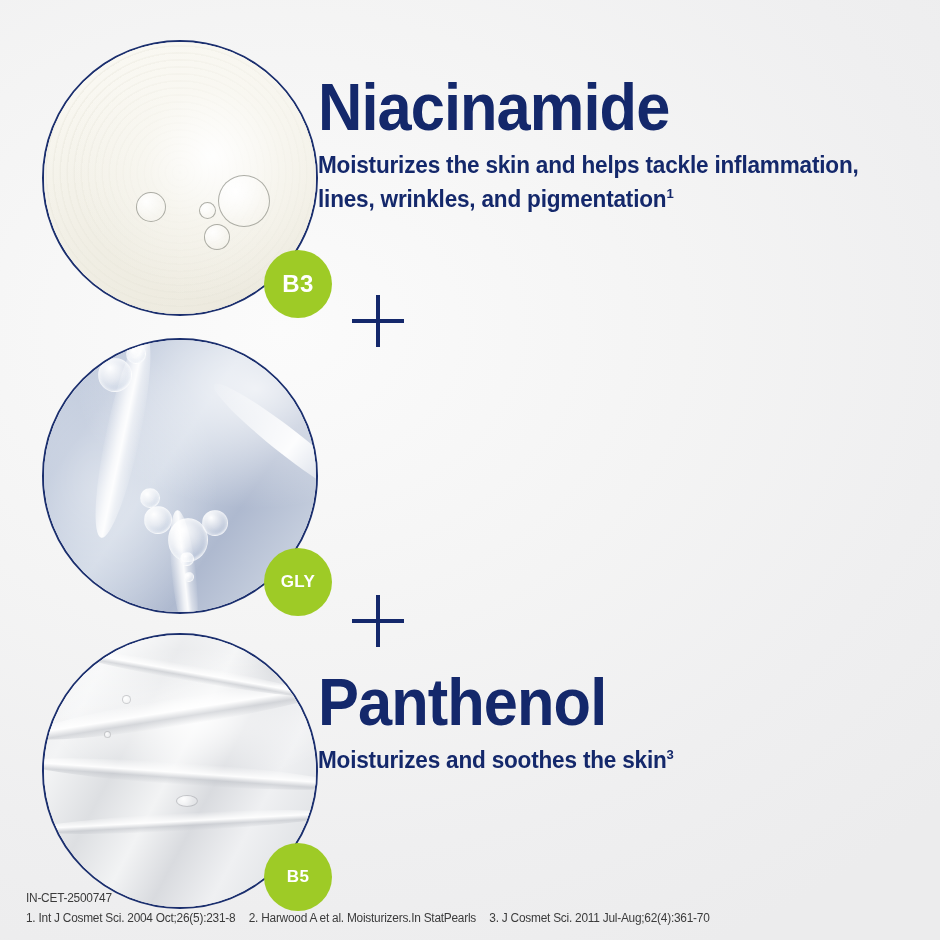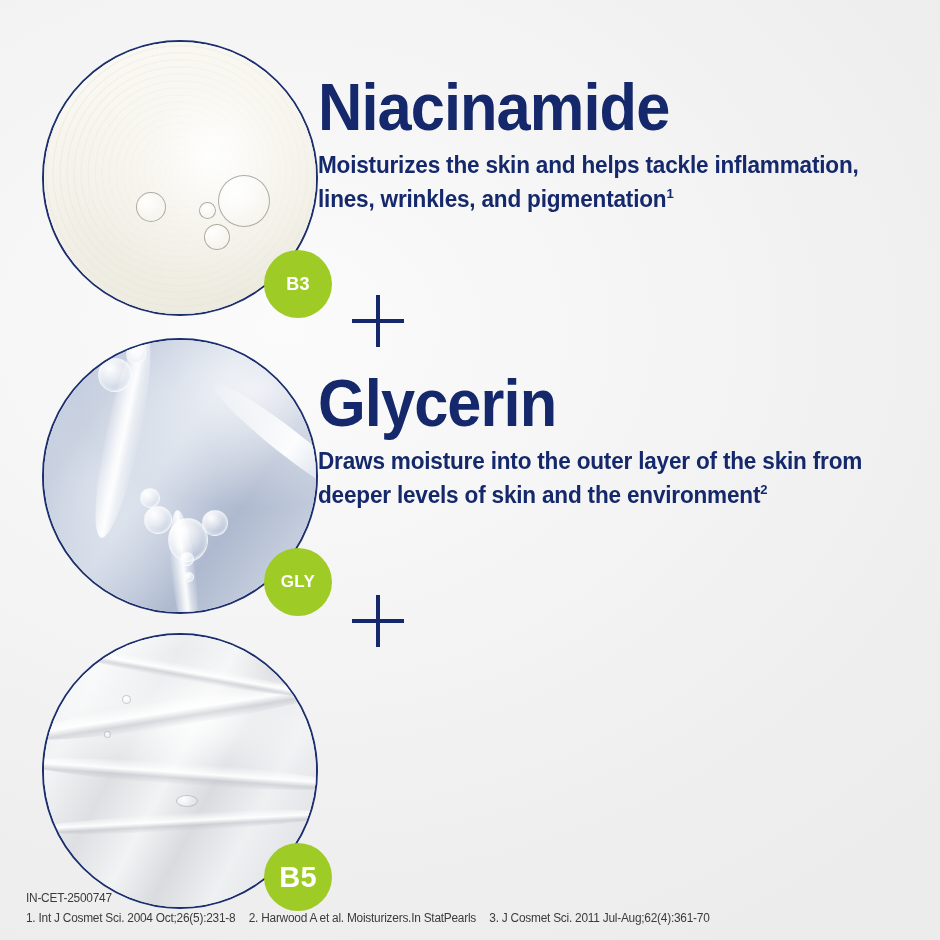--- a/index.html
+++ b/index.html
@@ -89,23 +89,23 @@
     position:absolute;
     width:68px; height:68px;
     border-radius:50%;
     background:#9ecb26;
     display:flex; align-items:center; justify-content:center;
     color:#ffffff;
     font-weight:bold;
     letter-spacing:.3px;
     z-index:5;
   }
-  .badge.b3  { right:-14px; bottom:-2px;  font-size:18px;text-align:center; }
+  .badge.b3  { right:-14px; bottom:-2px;  font-size:24px;text-align:center; }
   .badge.gly { right:-14px; bottom:-2px;  font-size:17px; }
-  .badge.b5  { right:-14px; bottom:-2px;  font-size:29px; }
+  .badge.b5  { right:-14px; bottom:-2px;  font-size:17px; }
 
   
   .txt { padding-top:36px; flex:1 1 auto; }
   .row-title {
     color:#14286b;
     font-weight:bold;
     font-size:66px;
     line-height:.96;
     letter-spacing:-1px;
     transform:scaleX(.93);
@@ -190,46 +190,46 @@
       <div class="gbub" style="left:100px;top:166px;width:28px;height:28px;"></div>
       <div class="gbub" style="left:124px;top:178px;width:40px;height:44px;"></div>
       <div class="gbub" style="left:158px;top:170px;width:26px;height:26px;"></div>
       <div class="gbub" style="left:136px;top:212px;width:14px;height:14px;"></div>
       <div class="gbub" style="left:140px;top:232px;width:10px;height:10px;"></div>
     </div>
     <div class="badge gly">
       <span>GLY</span>
     </div>
   </div>
-  <div class="txt">
-    <div class="row-title">Glycerin</div>
-    <div class="row-desc">
-      <span>Draws moisture into the outer layer of the skin from deeper levels of skin and the environment</span><sup>2</sup>
-    </div>
-  </div>
 </div>
 
 <div class="plus" id="plus-2"></div>
 
 <div class="row" id="row-panthenol">
   <div class="media-wrap">
     <div class="circle">
       <div class="tex tex-grey"></div>
       <div class="streak" style="left:-20px;top:62px;width:320px;height:28px;transform:rotate(-9deg);"></div>
       <div class="streak" style="left:-20px;top:128px;width:320px;height:22px;transform:rotate(4deg);"></div>
       <div class="streak" style="left:-10px;top:178px;width:300px;height:18px;transform:rotate(-3deg);"></div>
       <div class="streak" style="left:20px;top:30px;width:250px;height:16px;transform:rotate(10deg);"></div>
       <div class="bub" style="left:132px;top:160px;width:22px;height:12px;border-color:rgba(150,152,158,.5);"></div>
       <div class="bub" style="left:78px;top:60px;width:9px;height:9px;border-color:rgba(150,152,158,.45);"></div>
       <div class="bub" style="left:60px;top:96px;width:7px;height:7px;border-color:rgba(150,152,158,.45);"></div>
     </div>
     <div class="badge b5">
       <span>B5</span>
     </div>
   </div>
+  <div class="txt">
+    <div class="row-title">Panthenol</div>
+    <div class="row-desc">
+      <span>Moisturizes and soothes the skin</span><sup>3</sup>
+    </div>
+  </div>
 </div>
 
 <div class="footer">
   <div>IN-CET-2500747</div>
   <div class="refs">
     <span>1. Int J Cosmet Sci. 2004 Oct;26(5):231-8</span><span>2. Harwood A et al. Moisturizers.In StatPearls</span><span>3. J Cosmet Sci. 2011 Jul-Aug;62(4):361-70</span>
   </div>
 </div>
 
 </body></html>

